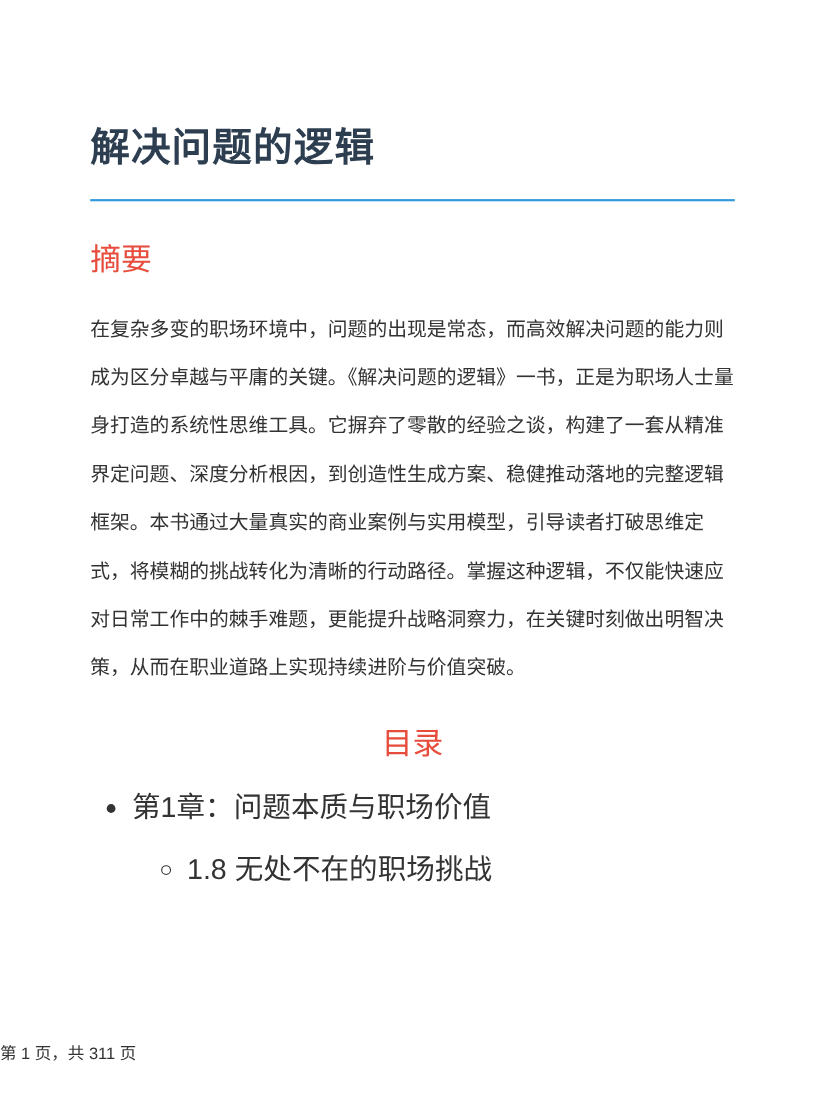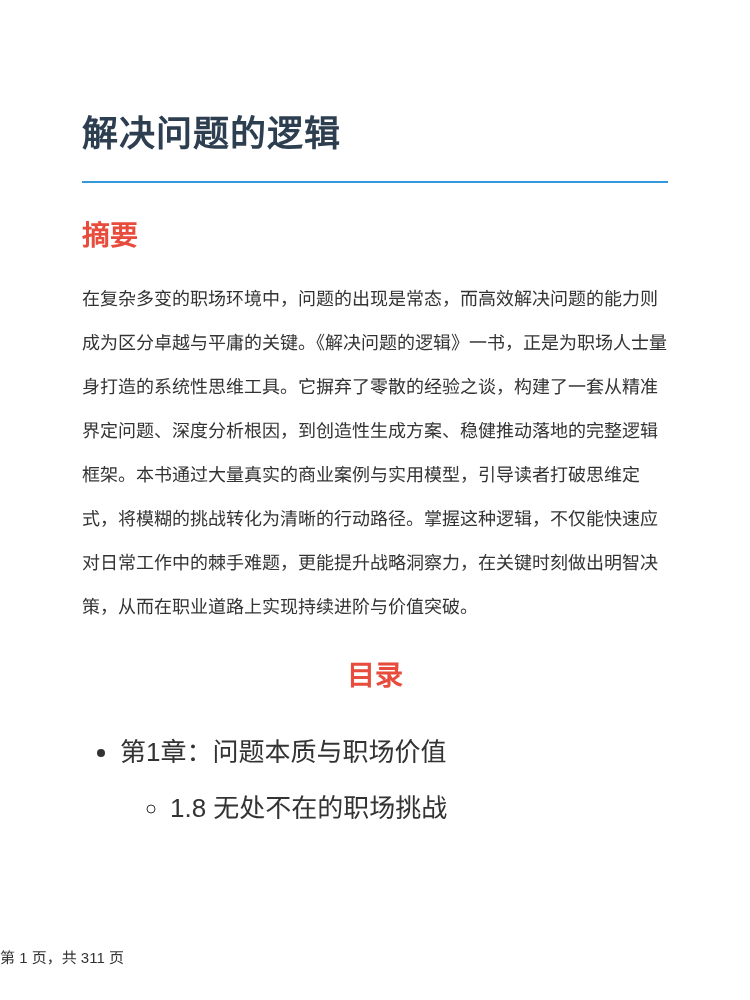--- a/index.html
+++ b/index.html
@@ -32,36 +32,36 @@
     letter-spacing:1px;
   }
   .divider{
     border:none;
     border-top:2px solid var(--divider-color);
     margin-top:26px;
     height:0;
   }
   .section-heading{
     font-size:28px;
-    font-weight:bold;
+    font-weight:normal;
     color:var(--heading-color);
     line-height:1.2;
   }
   .abstract-heading{ margin-top:36px; }
   .abstract-text{
     margin-top:24px;
     font-size:18px;
     line-height:44px;
     color:var(--body-color);
     text-align:left;
     word-break:normal;
   }
   .toc-heading{ margin-top:30px;text-align:center; }
   .toc-list{
-    margin-top:38px;
+    margin-top:20px;
     padding-left:38px;
     list-style-type:disc;
     font-size:26px;
     line-height:44px;
     color:var(--body-color);
   }
   .toc-sublist{
     margin-top:12px;
     padding-left:50px;
     list-style-type:circle;

